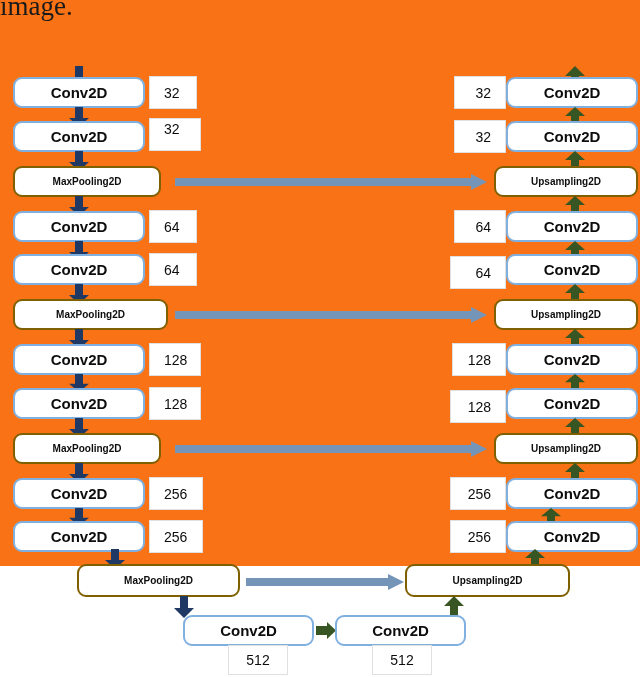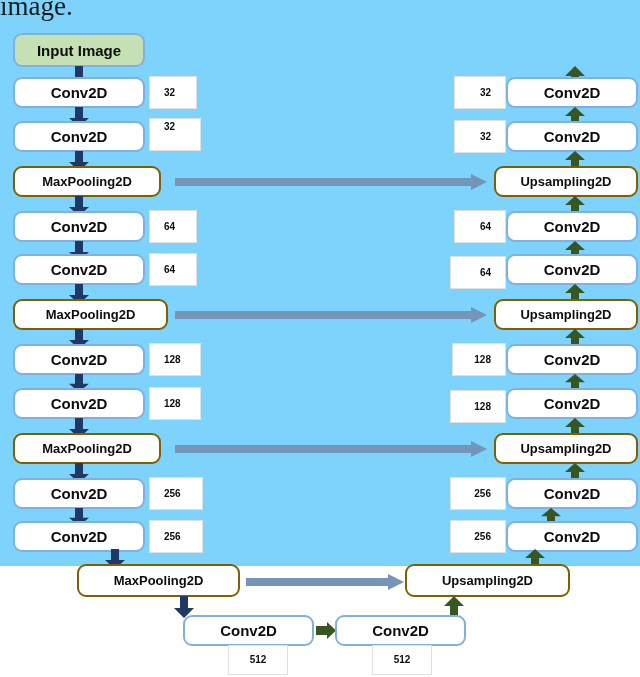--- a/index.html
+++ b/index.html
@@ -10,21 +10,21 @@
   body {
     font-family: "Liberation Sans", sans-serif;
     width: 640px;
     height: 677px;
     overflow: hidden;
   }
   #canvas {
     position: relative;
     width: 640px;
     height: 566px;
-    background: #7dd3fc;
+    background: #f97316;
   }
   .partial-text {
     position: absolute;
     left: 0px;
     top: -9px;
     font-family: "Liberation Serif", serif;
     font-size: 27px;
     color: #1a1a1a;
     letter-spacing: 0px;
     white-space: nowrap;
@@ -44,40 +44,40 @@
     white-space: nowrap;
   }
   .node.conv {
     background: #ffffff;
     border: 2px solid #7fb0e0;
     font-size: 15px;
   }
   .node.pool {
     background: #ffffff;
     border: 2px solid #7f6000;
-    font-size: 13px;
+    font-size: 10px;
   }
   .node.input {
     background: #c5e0b4;
     border: 2px solid #7fb0e0;
     font-size: 15px;
   }
   .node.output {
     background: #9dc3e6;
     border: 2px solid #2e75b6;
     font-size: 15px;
   }
   
   .countbox {
     position: absolute;
     box-sizing: border-box;
     background: #ffffff;
     border: 1px solid #e0e0e0;
-    font-size: 10px;
-    font-weight: bold;
+    font-size: 14px;
+    font-weight: normal;
     color: #0d0d0d;
     display: flex;
     align-items: center;
     line-height: 1;
   }
   .countbox.c-left { justify-content: flex-start; padding-left: 14px; }
   .countbox.c-right { justify-content: flex-end; padding-right: 14px; }
   .countbox.c-center { justify-content: center; }
   .countbox.align-top { align-items: flex-start; padding-top: 3px; }
   
@@ -91,23 +91,20 @@
   }
   .arrow-v svg, .arrow-h svg { display: block; width: 100%; height: 100%; }
 </style>
 </head>
 <body>
 
 <div id="canvas">
 
   <div class="partial-text">image.</div>
 
-  <div class="node input" style="left:13px; top:33px; width:132px; height:34px;">
-    <span>Input Image</span>
-  </div>
 
   <div class="arrow-v" style="left:68px; top:66px; width:22px; height:22px;">
     <svg viewBox="0 0 22 22" preserveAspectRatio="none">
         <path d="M7 0 H15 V12 H21 L11 22 L1 12 H7 Z" fill="#1f3864"></path>
       </svg>
   </div>
 
   <div class="node conv" style="left:13px; top:77px; width:132px; height:31px;">
     <span>Conv2D</span>
   </div>

